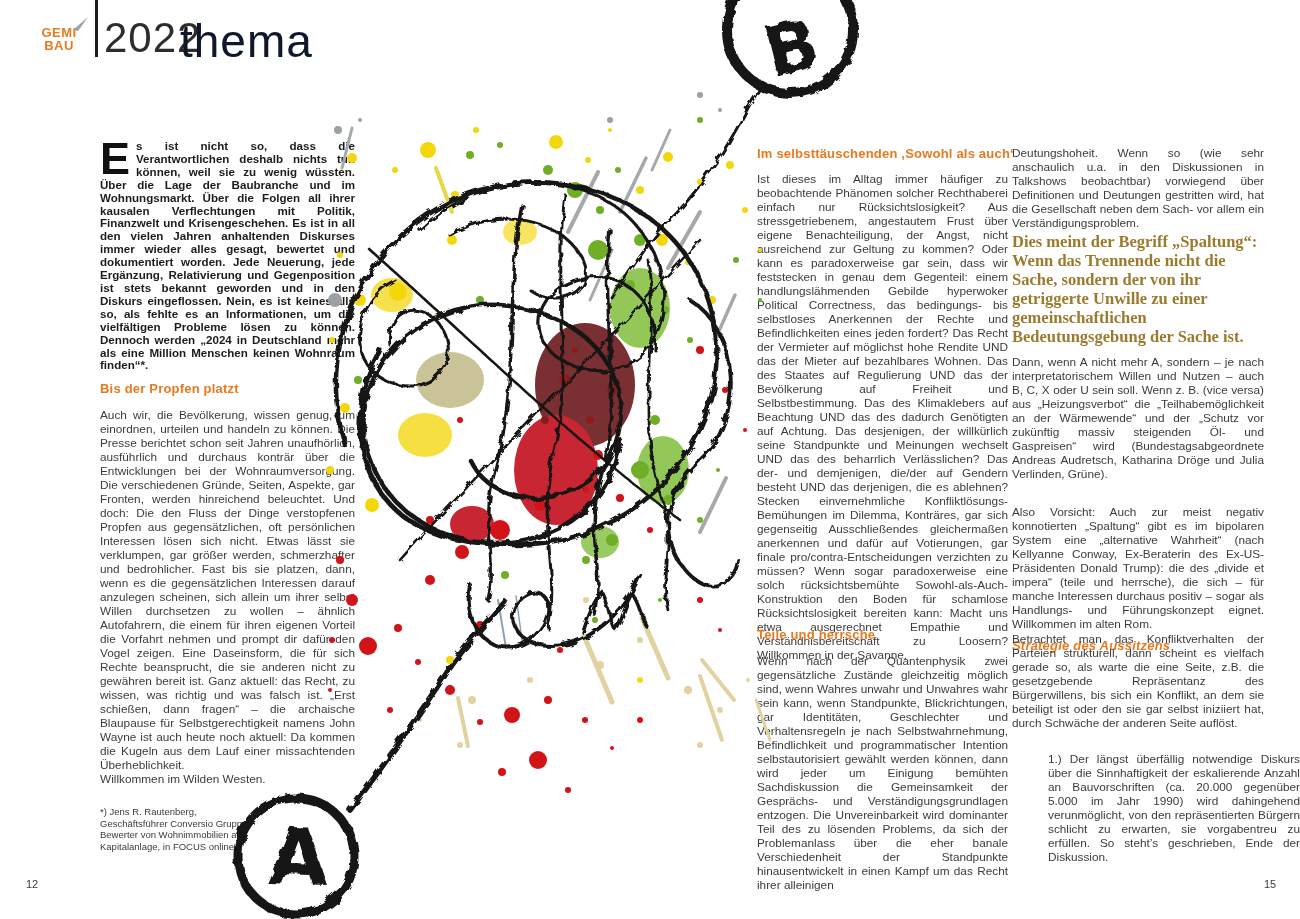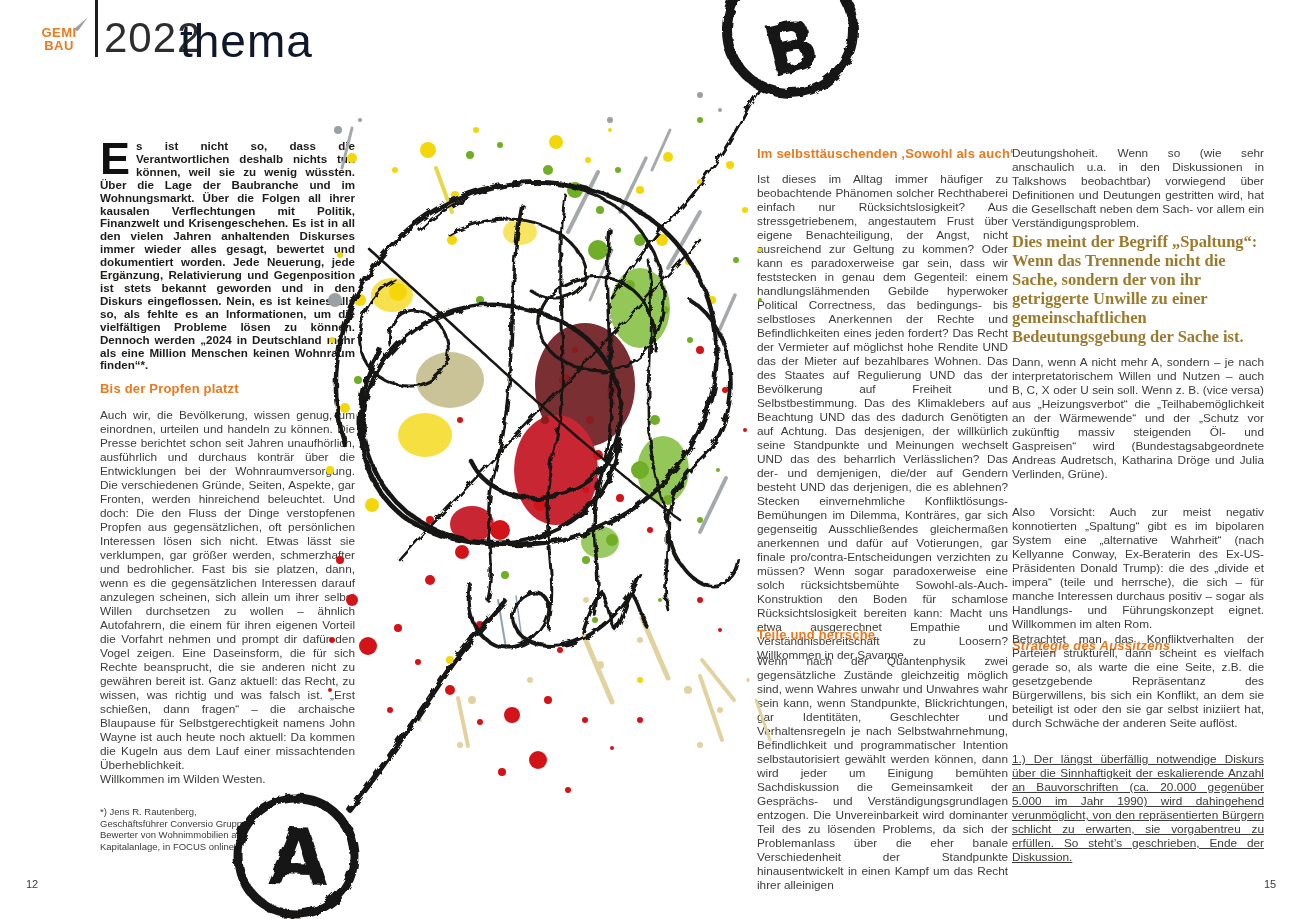--- a/index.html
+++ b/index.html
@@ -71,21 +71,21 @@
   <div class="col bodytxt" style="left:757px;top:172px;width:251px;">Ist dieses im Alltag immer häufiger zu beobachtende Phänomen solcher Rechthaberei einfach nur Rücksichtslosigkeit? Aus stressgetriebenem, angestautem Frust über eigene Benachteiligung, der Angst, nicht ausreichend zur Geltung zu kommen? Oder kann es paradoxerweise gar sein, dass wir feststecken in genau dem Gegenteil: einem handlungslähmenden Gebilde hyperwoker Political Correctness, das bedingungs- bis selbstloses Anerkennen der Rechte und Befindlichkeiten eines jeden fordert? Das Recht der Vermieter auf möglichst hohe Rendite UND das der Mieter auf bezahlbares Wohnen. Das des Staates auf Regulierung UND das der Bevölkerung auf Freiheit und Selbstbestimmung. Das des Klimaklebers auf Beachtung UND das des dadurch Genötigten auf Achtung. Das desjenigen, der willkürlich seine Standpunkte und Meinungen wechselt UND das des beharrlich Verlässlichen? Das der- und demjenigen, die/der auf Gendern besteht UND das derjenigen, die es ablehnen? Stecken einvernehmliche Konfliktlösungs-Bemühungen im Dilemma, Konträres, gar sich gegenseitig Ausschließendes gleichermaßen anerkennen und dafür auf Votierungen, gar finale pro/contra-Entscheidungen verzichten zu müssen? Wenn sogar paradoxerweise eine solch rücksichtsbemühte Sowohl-als-Auch-Konstruktion den Boden für schamlose Rücksichtslosigkeit bereiten kann: Macht uns etwa ausgerechnet Empathie und Verständnisbereitschaft zu Loosern? Willkommen in der Savanne.</div>
   <div class="h-orange" style="left:757px;top:627px;">Teile und herrsche</div>
   <div class="col bodytxt" style="left:757px;top:654px;width:251px;">Wenn nach der Quantenphysik zwei gegensätzliche Zustände gleichzeitig möglich sind, wenn Wahres unwahr und Unwahres wahr sein kann, wenn Standpunkte, Blickrichtungen, gar Identitäten, Geschlechter und Verhaltensregeln je nach Selbstwahrnehmung, Befindlichkeit und programmatischer Intention selbstautorisiert gewählt werden können, dann wird jeder um Einigung bemühten Sachdiskussion die Gemeinsamkeit der Gesprächs- und Verständigungsgrundlagen entzogen. Die Unvereinbarkeit wird dominanter Teil des zu lösenden Problems, da sich der Problemanlass über die eher banale Verschiedenheit der Standpunkte hinausentwickelt in einen Kampf um das Recht ihrer alleinigen</div>
 
   <div class="col bodytxt" style="left:1012px;top:146px;width:252px;">Deutungshoheit. Wenn so (wie sehr anschaulich u.a. in den Diskussionen in Talkshows beobachtbar) vorwiegend über Definitionen und Deutungen gestritten wird, hat die Gesellschaft neben dem Sach- vor allem ein Verständigungsproblem.</div>
   <div class="highlight">Dies meint der Begriff „Spaltung“: Wenn das Trennende nicht die Sache, sondern der von ihr getriggerte Unwille zu einer gemeinschaftlichen Bedeutungsgebung der Sache ist.</div>
   <div class="col bodytxt" style="left:1012px;top:355px;width:252px;">Dann, wenn A nicht mehr A, sondern – je nach interpretatorischem Willen und Nutzen – auch B, C, X oder U sein soll. Wenn z. B. (vice versa) aus „Heizungsverbot“ die „Teilhabemöglichkeit an der Wärmewende“ und der „Schutz vor zukünftig massiv steigenden Öl- und Gaspreisen“ wird (Bundestagsabgeordnete Andreas Audretsch, Katharina Dröge und Julia Verlinden, Grüne).</div>
   <div class="col bodytxt" style="left:1012px;top:505px;width:252px;">Also Vorsicht: Auch zur meist negativ konnotierten „Spaltung“ gibt es im bipolaren System eine „alternative Wahrheit“ (nach Kellyanne Conway, Ex-Beraterin des Ex-US-Präsidenten Donald Trump): die des „divide et impera“ (teile und herrsche), die sich – für manche Interessen durchaus positiv – sogar als Handlungs- und Führungskonzept eignet. Willkommen im alten Rom.</div>
   <div class="h-orange" style="left:1012px;top:638px;font-style:italic;">Strategie des Aussitzens</div>
   <div class="col bodytxt" style="left:1012px;top:632px;width:252px;">Betrachtet man das Konfliktverhalten der Parteien strukturell, dann scheint es vielfach gerade so, als warte die eine Seite, z.B. die gesetzgebende Repräsentanz des Bürgerwillens, bis sich ein Konflikt, an dem sie beteiligt ist oder den sie gar selbst iniziiert hat, durch Schwäche der anderen Seite auflöst.</div>
-  <div class="col bodytxt" style="left:1012px;top:752px;width:252px;text-decoration:underline;">1.) Der längst überfällig notwendige Diskurs über die Sinnhaftigkeit der eskalierende Anzahl an Bauvorschriften (ca. 20.000 gegenüber 5.000 im Jahr 1990) wird dahingehend verunmöglicht, von den repräsentierten Bürgern schlicht zu erwarten, sie vorgabentreu zu erfüllen. So steht’s geschrieben, Ende der Diskussion.</div>
+  <div class="col bodytxt" style="left:1048px;top:752px;width:252px;">1.) Der längst überfällig notwendige Diskurs über die Sinnhaftigkeit der eskalierende Anzahl an Bauvorschriften (ca. 20.000 gegenüber 5.000 im Jahr 1990) wird dahingehend verunmöglicht, von den repräsentierten Bürgern schlicht zu erwarten, sie vorgabentreu zu erfüllen. So steht’s geschrieben, Ende der Diskussion.</div>
   <div class="pnum" style="left:1264px;top:878px;">15</div>
 
   <svg class="art" width="1300" height="919" viewBox="0 0 1300 919">
     <defs>
       <filter id="rough" x="-30%" y="-30%" width="160%" height="160%">
         <feTurbulence type="fractalNoise" baseFrequency="0.09" numOctaves="4" seed="7" result="n"></feTurbulence>
         <feDisplacementMap in="SourceGraphic" in2="n" scale="6"></feDisplacementMap>
       </filter>
     </defs>
 

